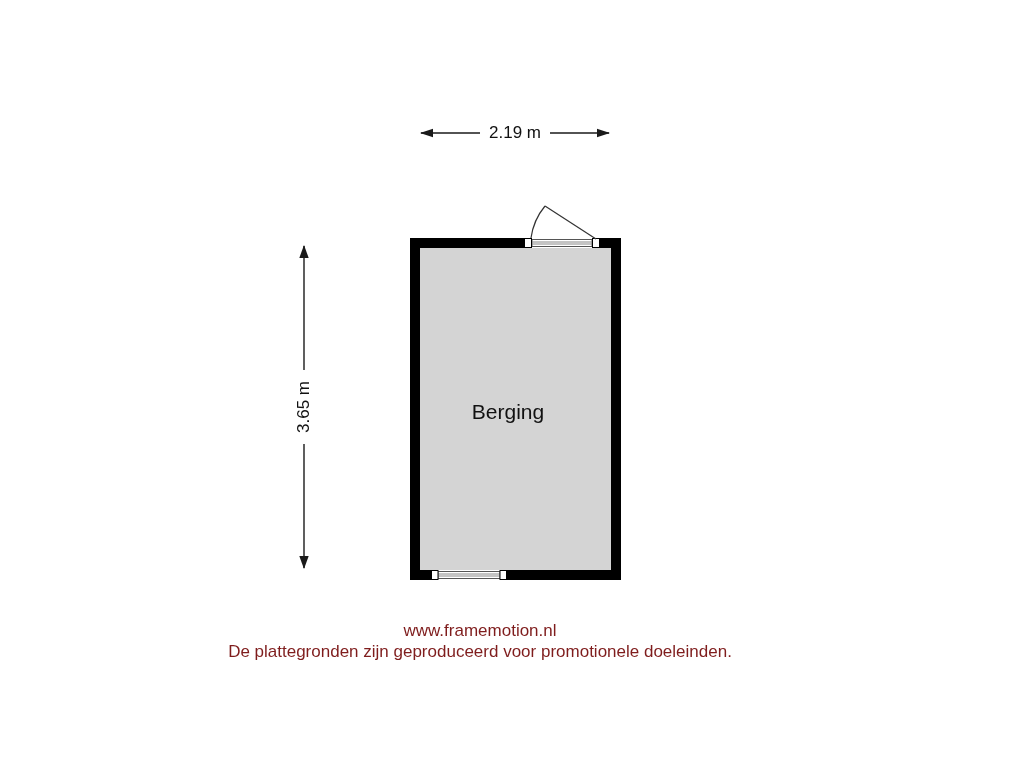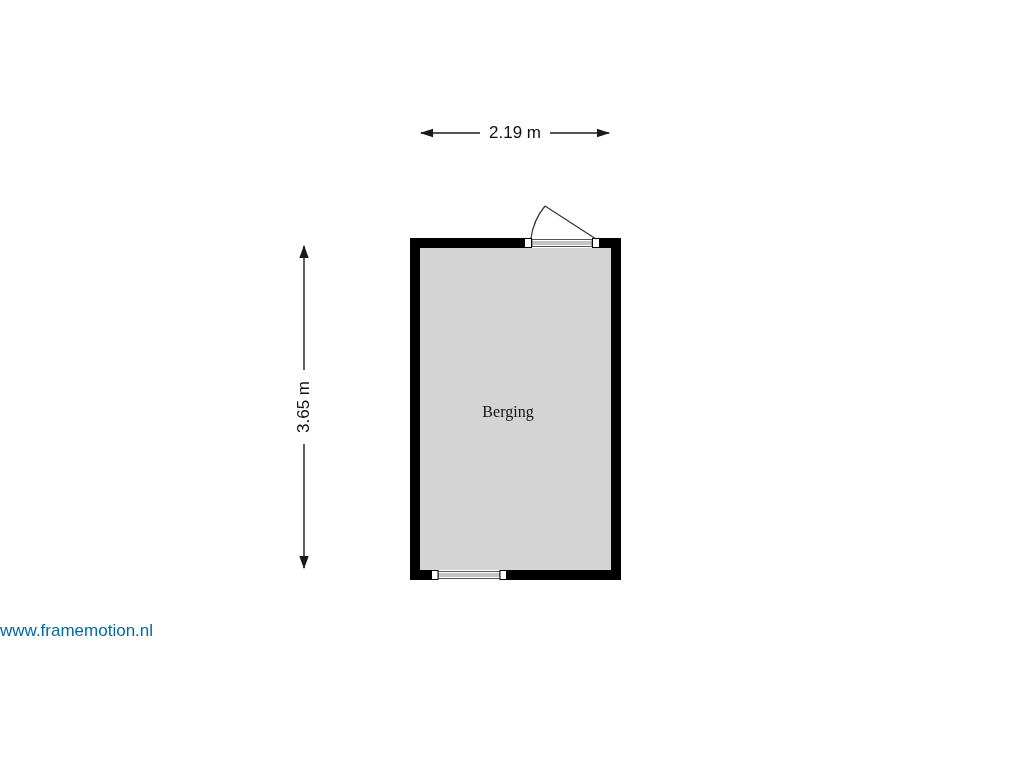--- a/index.html
+++ b/index.html
@@ -37,34 +37,34 @@
     color: #111111;
   }
   #dim-width-label  { left: 515px; top: 113px; transform: translate(-50%, -50%); }
   #dim-height-label { left: 304px; top: 387px; transform: translate(-50%, -50%) rotate(-90deg); padding: 0 11px; }
 
   #room-label {
     position: absolute;
     left: 508px;
     top: 392px;
     transform: translate(-50%, -50%);
-    font-size: 16px;
+    font-size: 21px;
     color: #111111;
     white-space: nowrap;
-    font-family: Liberation Serif, serif;
   }
 
   #footer {
     position: absolute;
     left: 0;
     width: 960px;
     top: 600px;
+    text-align: center;
     font-size: 17px;
     line-height: 21px;
-    color: #0369a1;
+    color: #7f1d1d;
   }
 </style>
 </head>
 <body>
 
 <div id="canvas">
 
   <svg id="plan-svg" width="1024" height="768" viewBox="0 0 1024 768">
 
     <g>
@@ -104,15 +104,16 @@
   </svg>
 
   <div id="dim-width-label" class="dim-label">2.19 m</div>
 
   <div id="dim-height-label" class="dim-label">3.65 m</div>
 
   <div id="room-label">Berging</div>
 
   <div id="footer">
     <div>www.framemotion.nl</div>
+    <div>De plattegronden zijn geproduceerd voor promotionele doeleinden.</div>
   </div>
 
 </div>
 
 </body></html>

